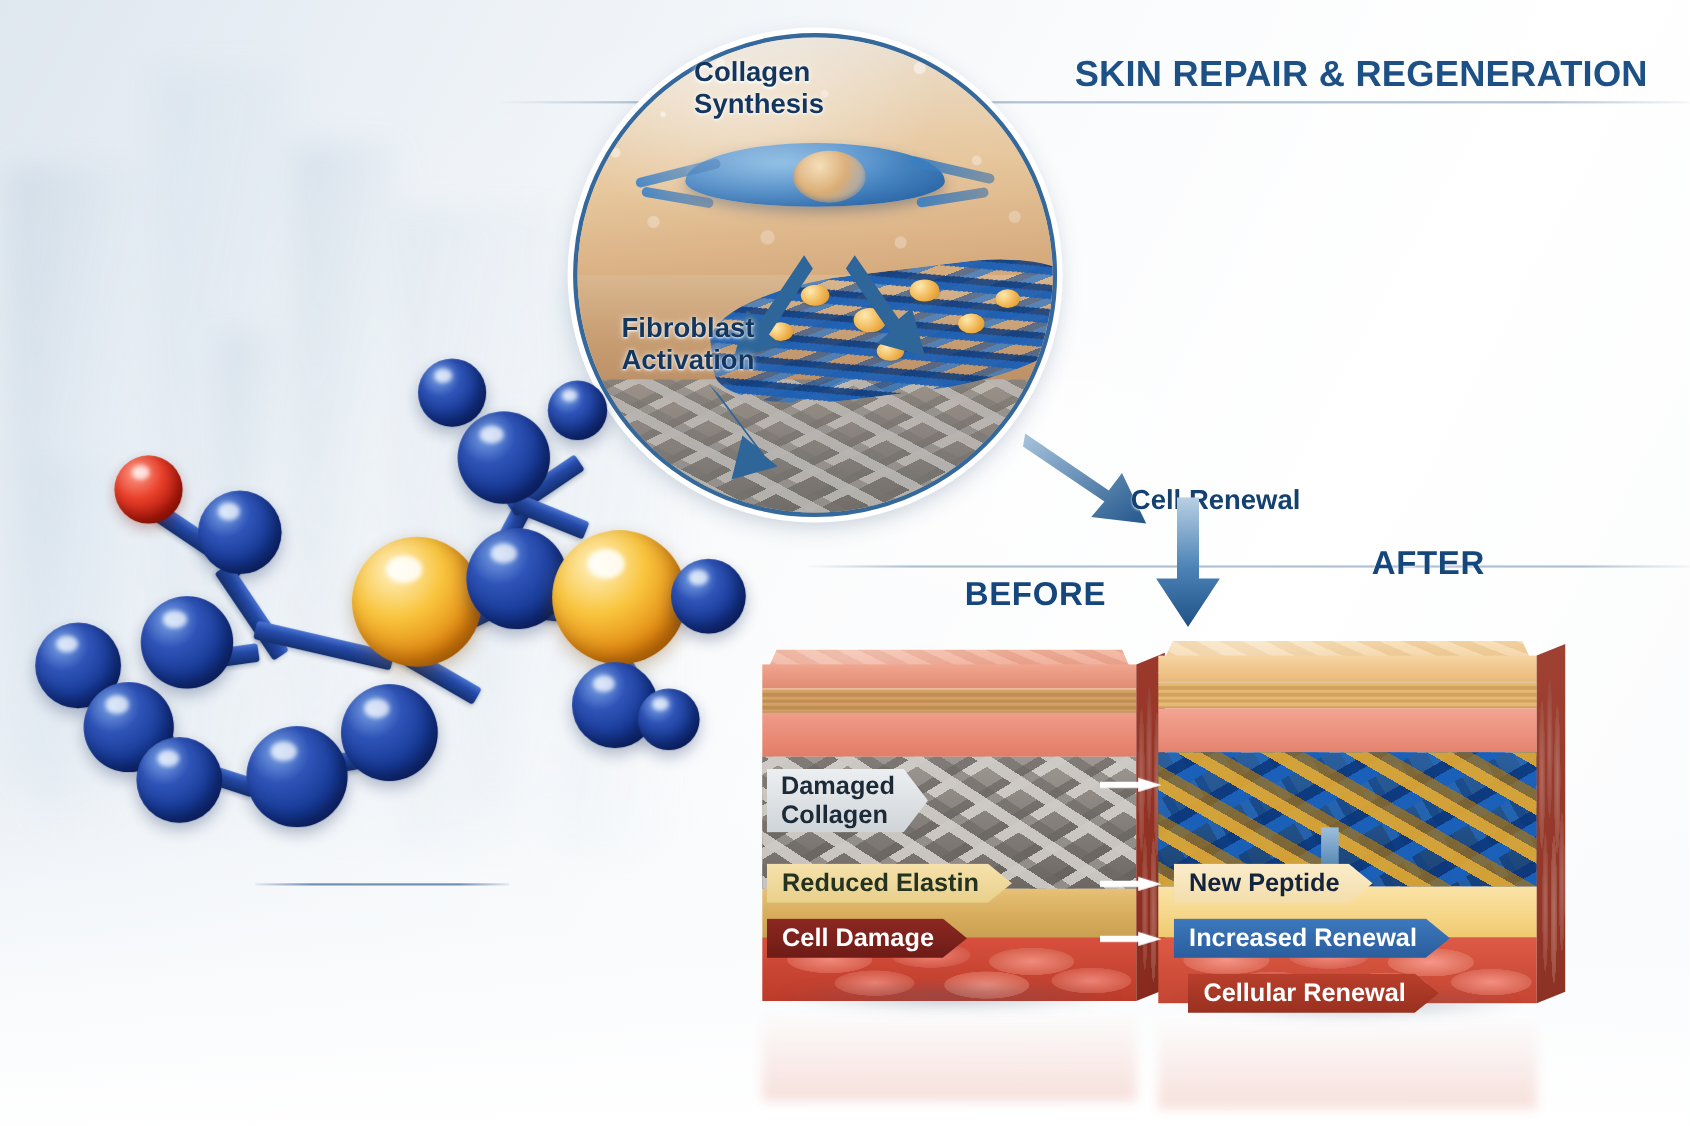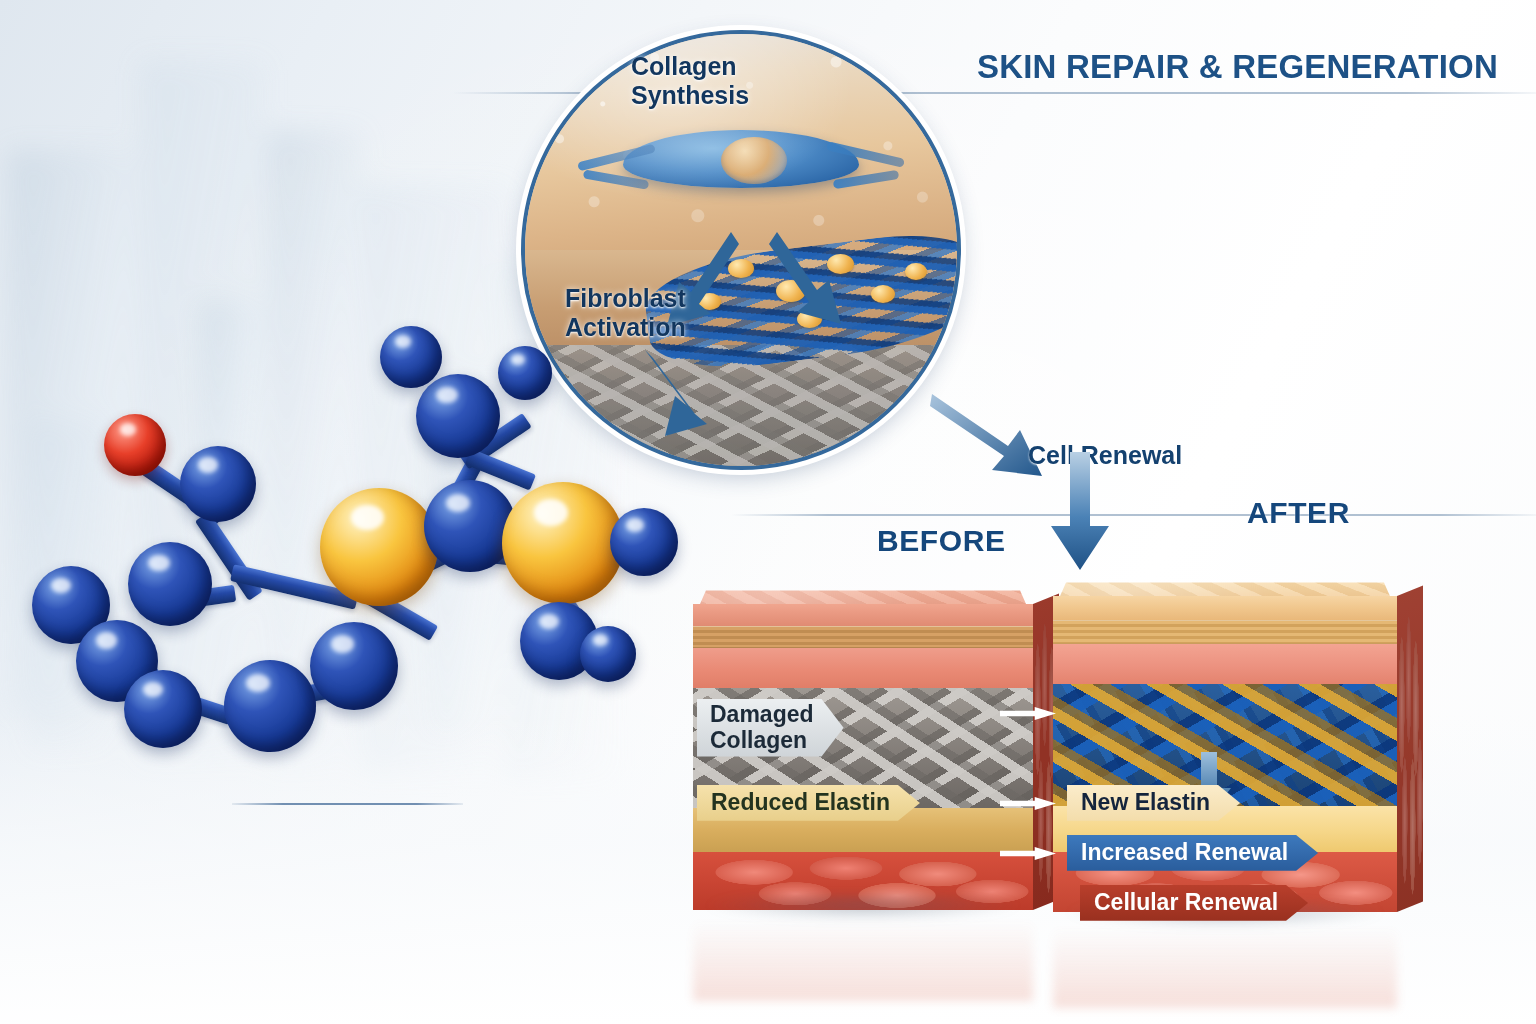--- a/index.html
+++ b/index.html
@@ -459,22 +459,23 @@
     </defs>
     <path d="M15,0 L31,0 L31,36 L45,36 L23,64 L1,36 L15,36 Z" fill="url(#gnew)"></path>
   </svg>
 
   <div class="ba-head" id="head-before">BEFORE</div>
   <div class="ba-head" id="head-after">AFTER</div>
 
   <div class="banner two" id="b-damaged">Damaged
 Collagen</div>
   <div class="banner" id="b-reduced">Reduced Elastin</div>
-
-  <div class="banner" id="b-newcol">New Elastin</div>
+  <div class="banner" id="b-celldmg">Cell Damage</div>
+
+  <div class="banner" id="b-newcol">New Peptide</div>
   <div class="banner" id="b-incelas">Increased Renewal</div>
   <div class="banner" id="b-cellren">Cellular Renewal</div>
 
   <div class="xfer" style="left:1000px; top:707px;"></div>
   <div class="xfer" style="left:1000px; top:797px;"></div>
   <div class="xfer" style="left:1000px; top:847px;"></div>
 
   <div id="molecule">
 
     <div class="bond" style="left:125px; top:128px; width:92px;  transform:rotate(34deg);"></div>

